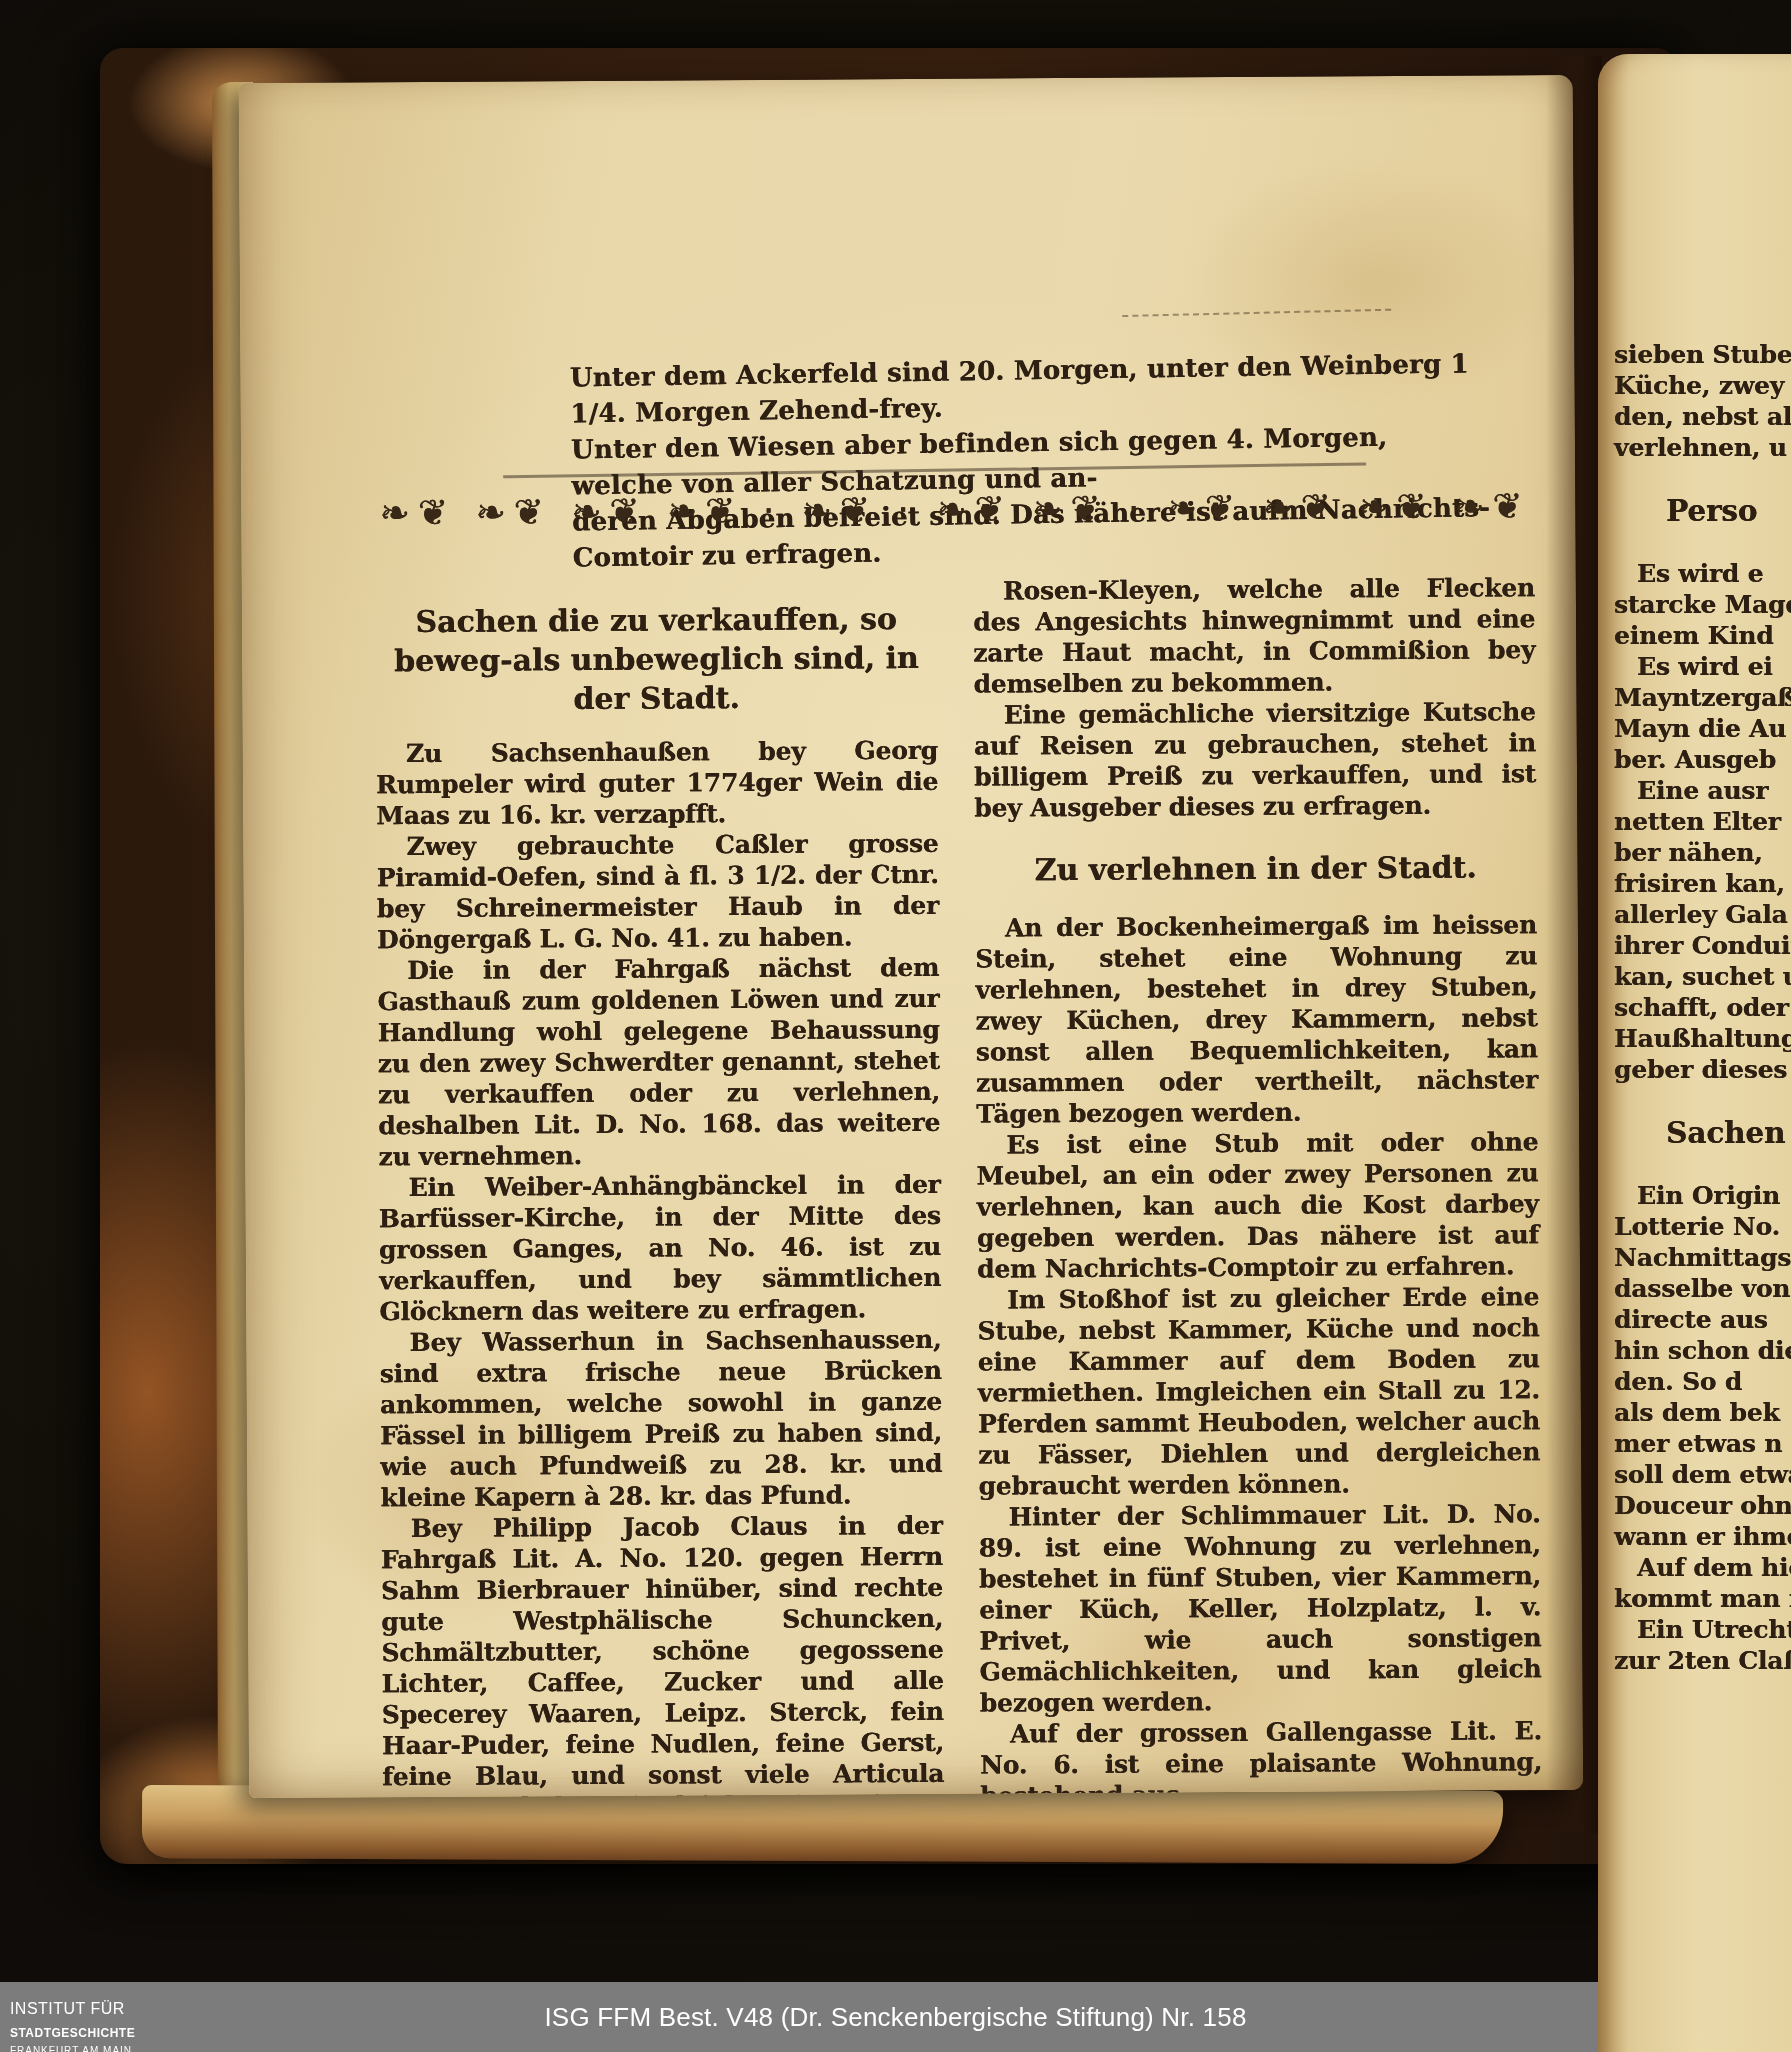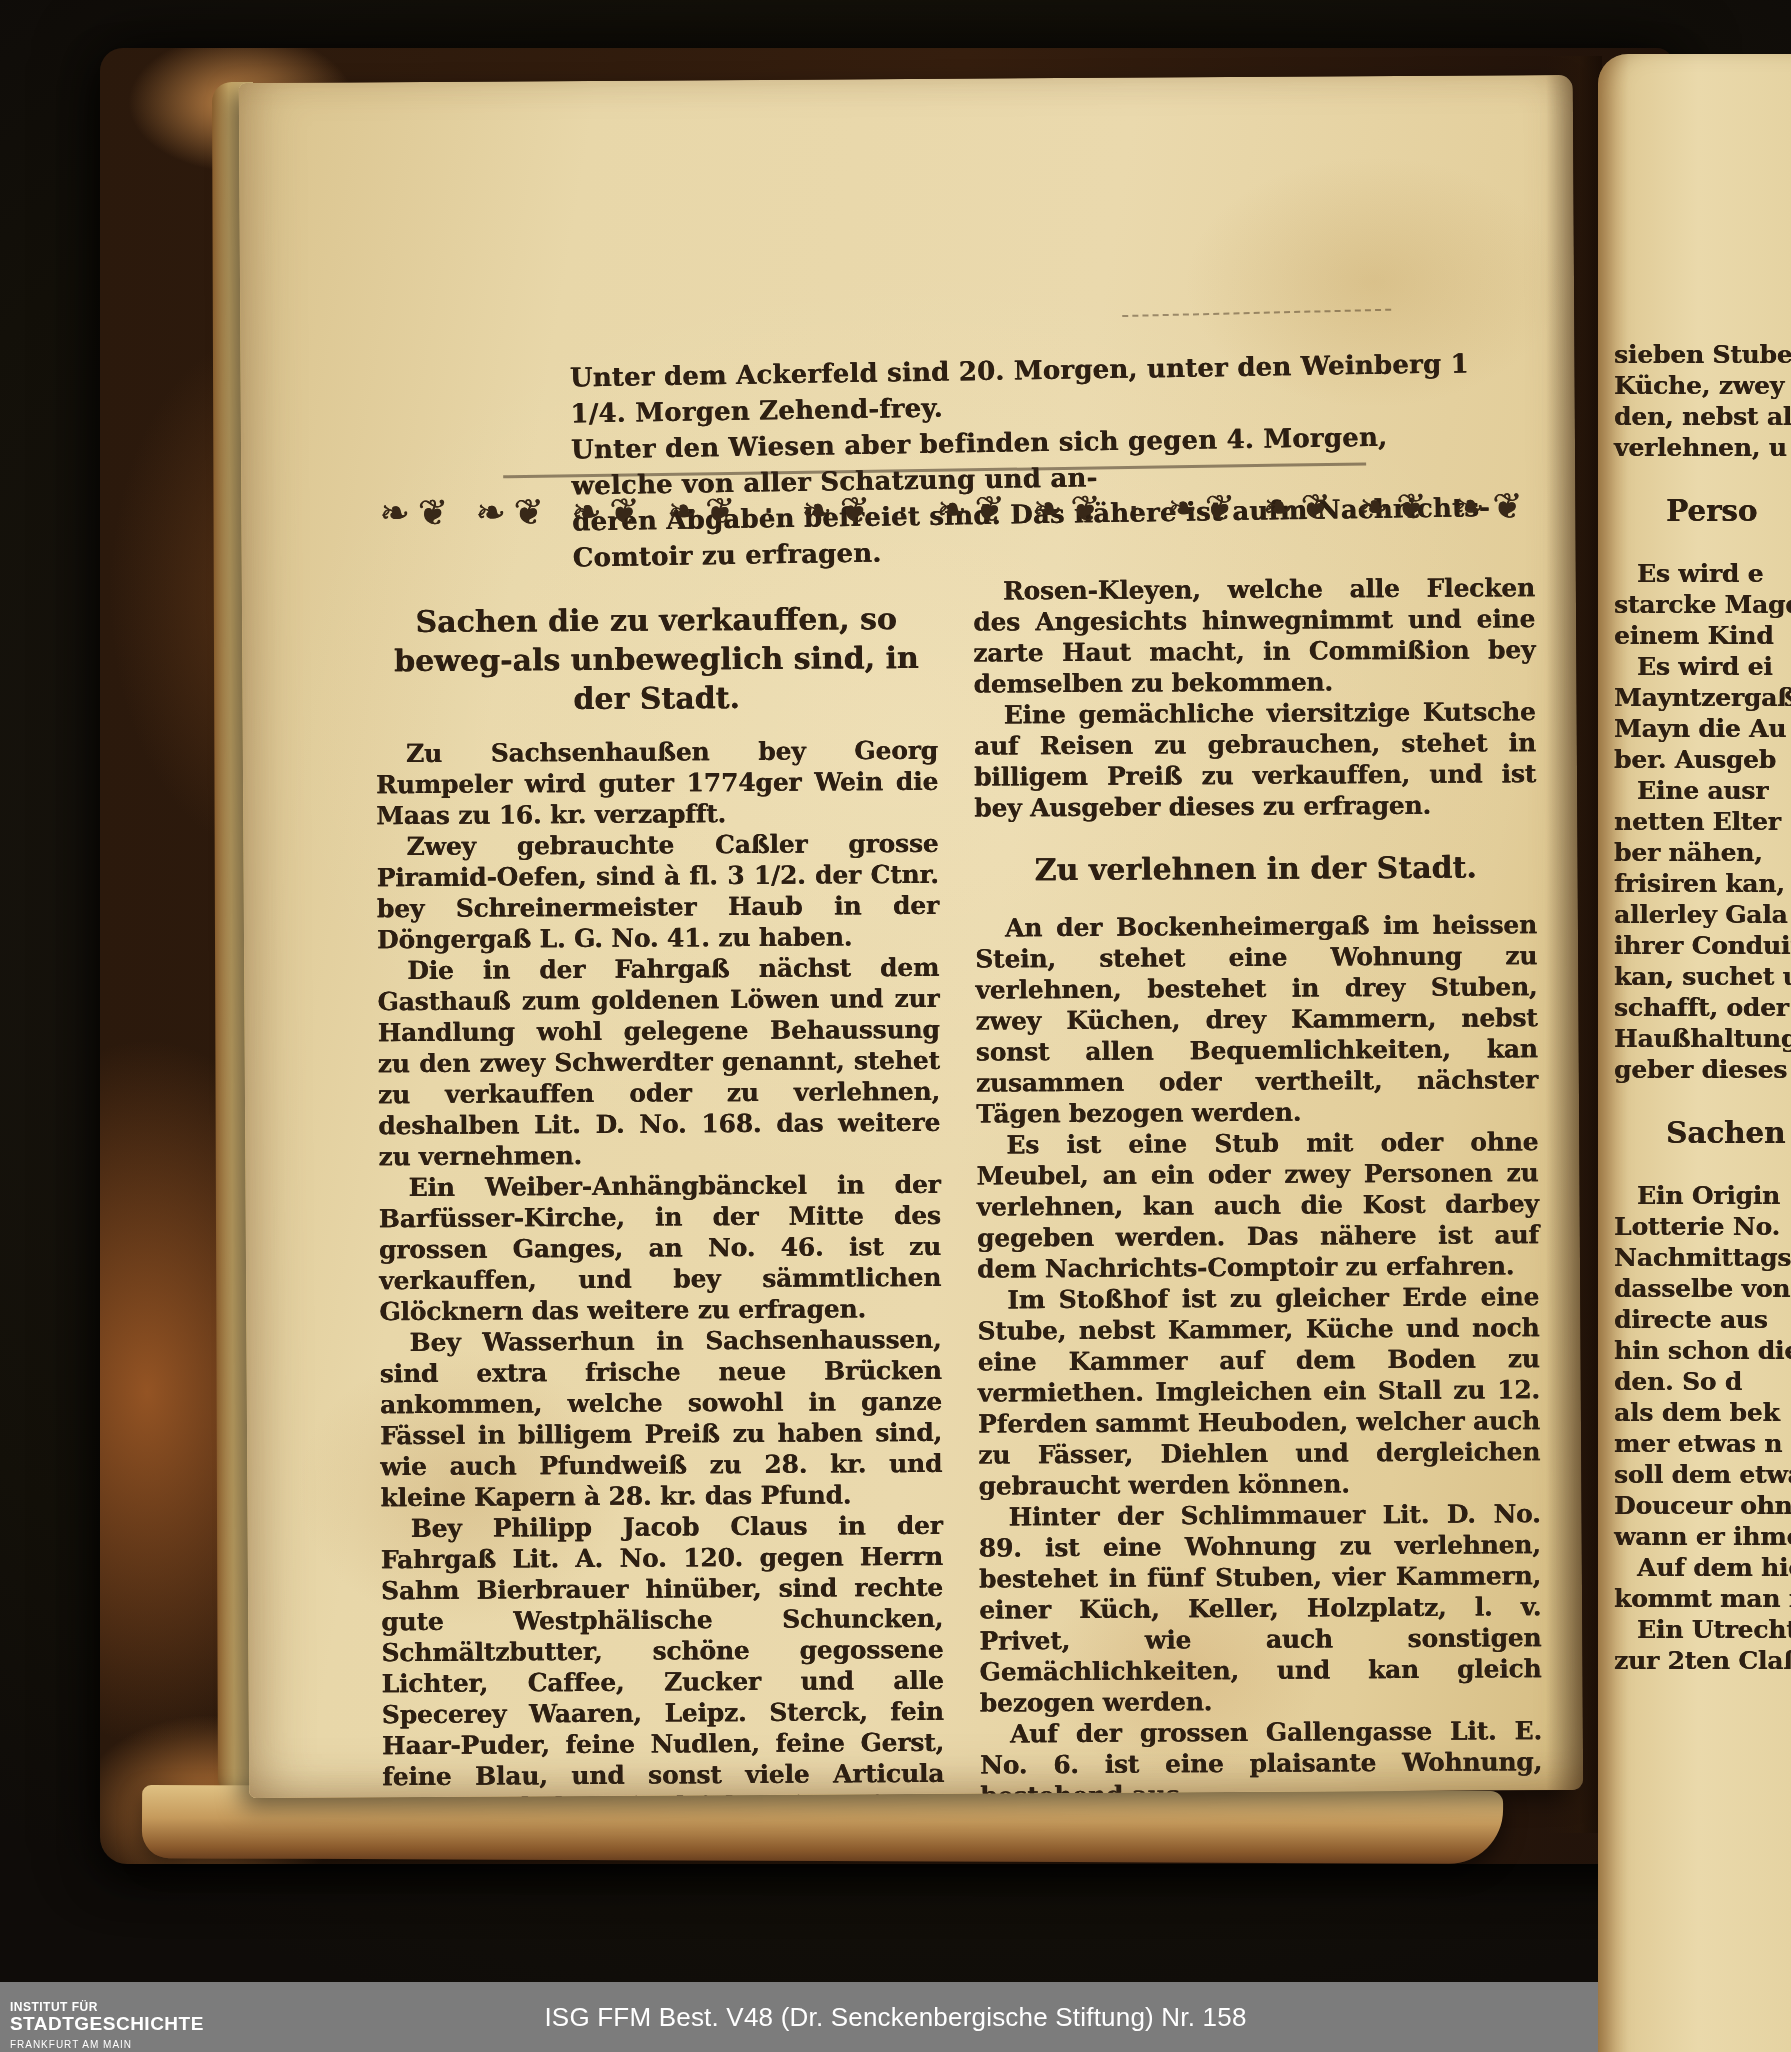--- a/index.html
+++ b/index.html
@@ -106,22 +106,22 @@
   .frag.heading { font-size:29.6px; height:41px; line-height:41px; padding-left:52px; }
   .frag.gap { height:27px; }
 
   
   .footer {
     position:absolute; left:0; top:1982px; width:1791px; height:71px;
     background:#7c7c7c; color:#ffffff;
     font-family:"Liberation Sans", sans-serif;
   }
   .inst { position:absolute; left:9.9px; top:19px; line-height:1; }
-  .inst .l1 { font-size:12px; font-weight:bold; letter-spacing:0.5px; margin-bottom:1px; }
-  .inst .l2 { font-size:19px; font-weight:bold; letter-spacing:0.5px; margin-bottom:7px; }
+  .inst .l1 { font-size:16px; font-weight:normal; letter-spacing:0.5px; margin-bottom:10px; }
+  .inst .l2 { font-size:12px; font-weight:bold; letter-spacing:0.5px; margin-bottom:7px; }
   .inst .l3 { font-size:10px; font-weight:normal; letter-spacing:1px; }
   .caption {
     position:absolute; left:0; top:0; width:100%; height:100%;
     display:flex; align-items:center; justify-content:center;
     font-size:26px; letter-spacing:0.2px;
   }
   .dfg {
     position:absolute; right:9px; top:50%; transform:translateY(-50%) scaleY(1.04);
     font-size:55px; font-weight:bold; letter-spacing:4.5px;
   }

